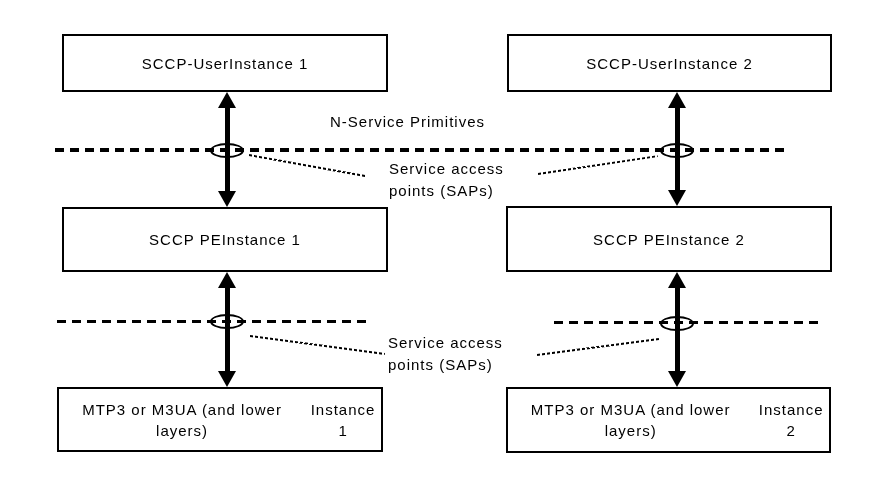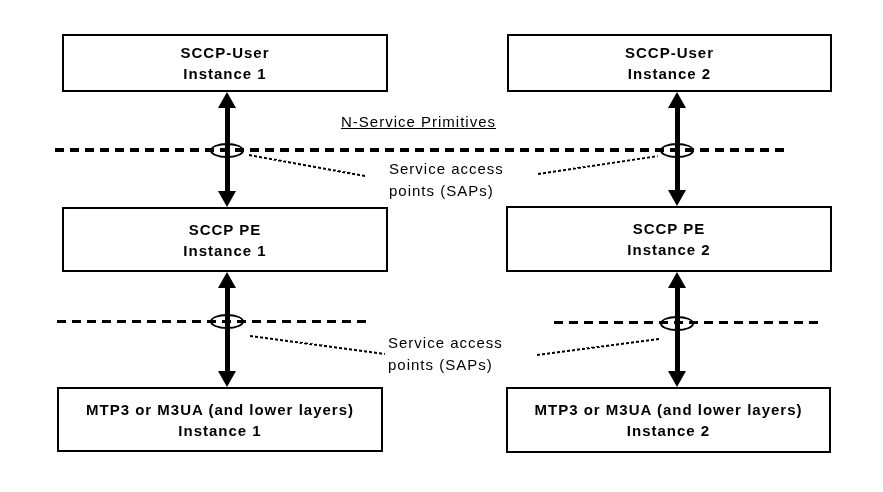--- a/index.html
+++ b/index.html
@@ -13,29 +13,28 @@
     overflow: hidden;
   }
   * { box-sizing: border-box; }
 
   
   .node {
     position: absolute;
     border: 2px solid #000000;
     background: #ffffff;
     display: flex;
-    flex-direction: column;
+    flex-direction: row;
     align-items: center;
     justify-content: center;
     text-align: center;
     font-size: 15px;
     line-height: 21px;
     letter-spacing: 1px;
     z-index: 4;
-    font-weight: bold;
   }
   .b1 { left: 62px;  top: 34px;  width: 326px; height: 58px; }
   .b2 { left: 507px; top: 34px;  width: 325px; height: 58px; }
   .b3 { left: 62px;  top: 207px; width: 326px; height: 65px; }
   .b4 { left: 506px; top: 206px; width: 326px; height: 66px; }
   .b5 { left: 57px;  top: 387px; width: 326px; height: 65px; }
   .b6 { left: 506px; top: 387px; width: 325px; height: 66px; }
 
   
   .dash {
@@ -105,21 +104,21 @@
 
   
   .lbl {
     position: absolute;
     font-size: 15px;
     line-height: 22px;
     letter-spacing: 1px;
     white-space: pre-line;
     z-index: 4;
   }
-  .lbl-n    { left: 341px; top: 111px; text-decoration: underline; }
+  .lbl-n    { left: 330px; top: 111px; }
   .lbl-sap1 { left: 389px; top: 158px; }
   .lbl-mtp  { left: 327px; top: 287px; }
   .lbl-sap2 { left: 388px; top: 332px; }
 </style>
 </head>
 <body>
 
 <div class="canvas">
 
   <div class="dash dash-upper"></div>

